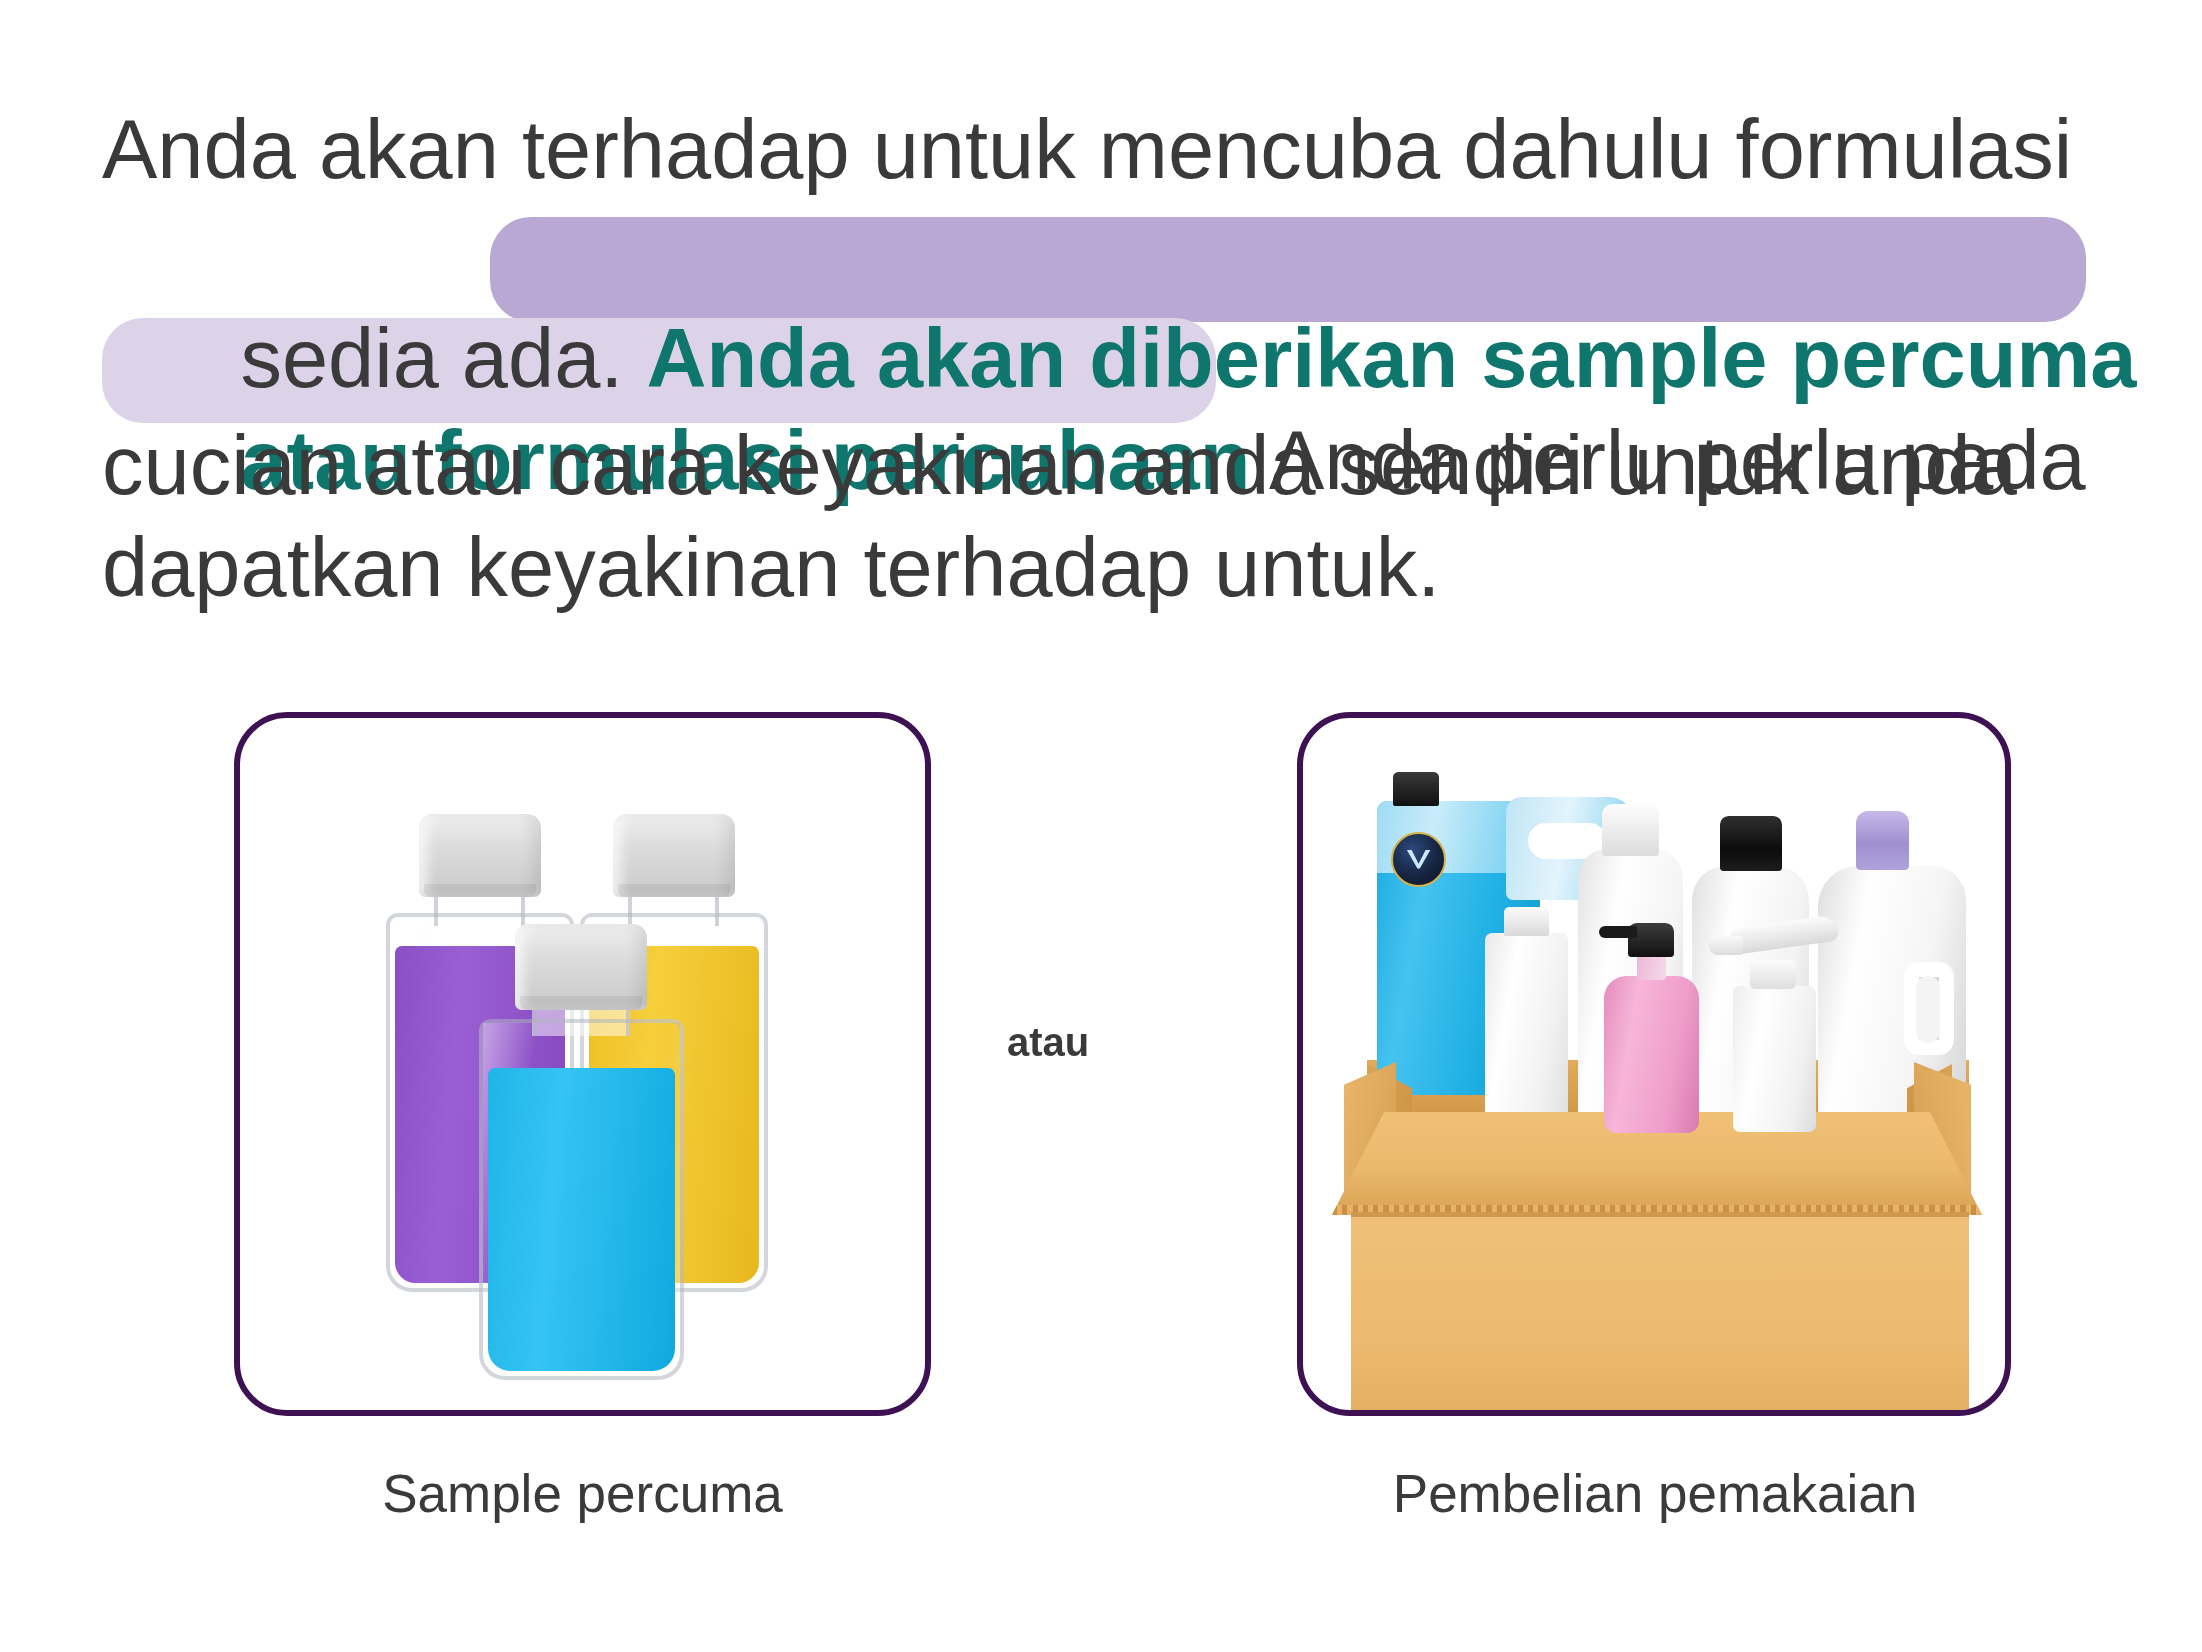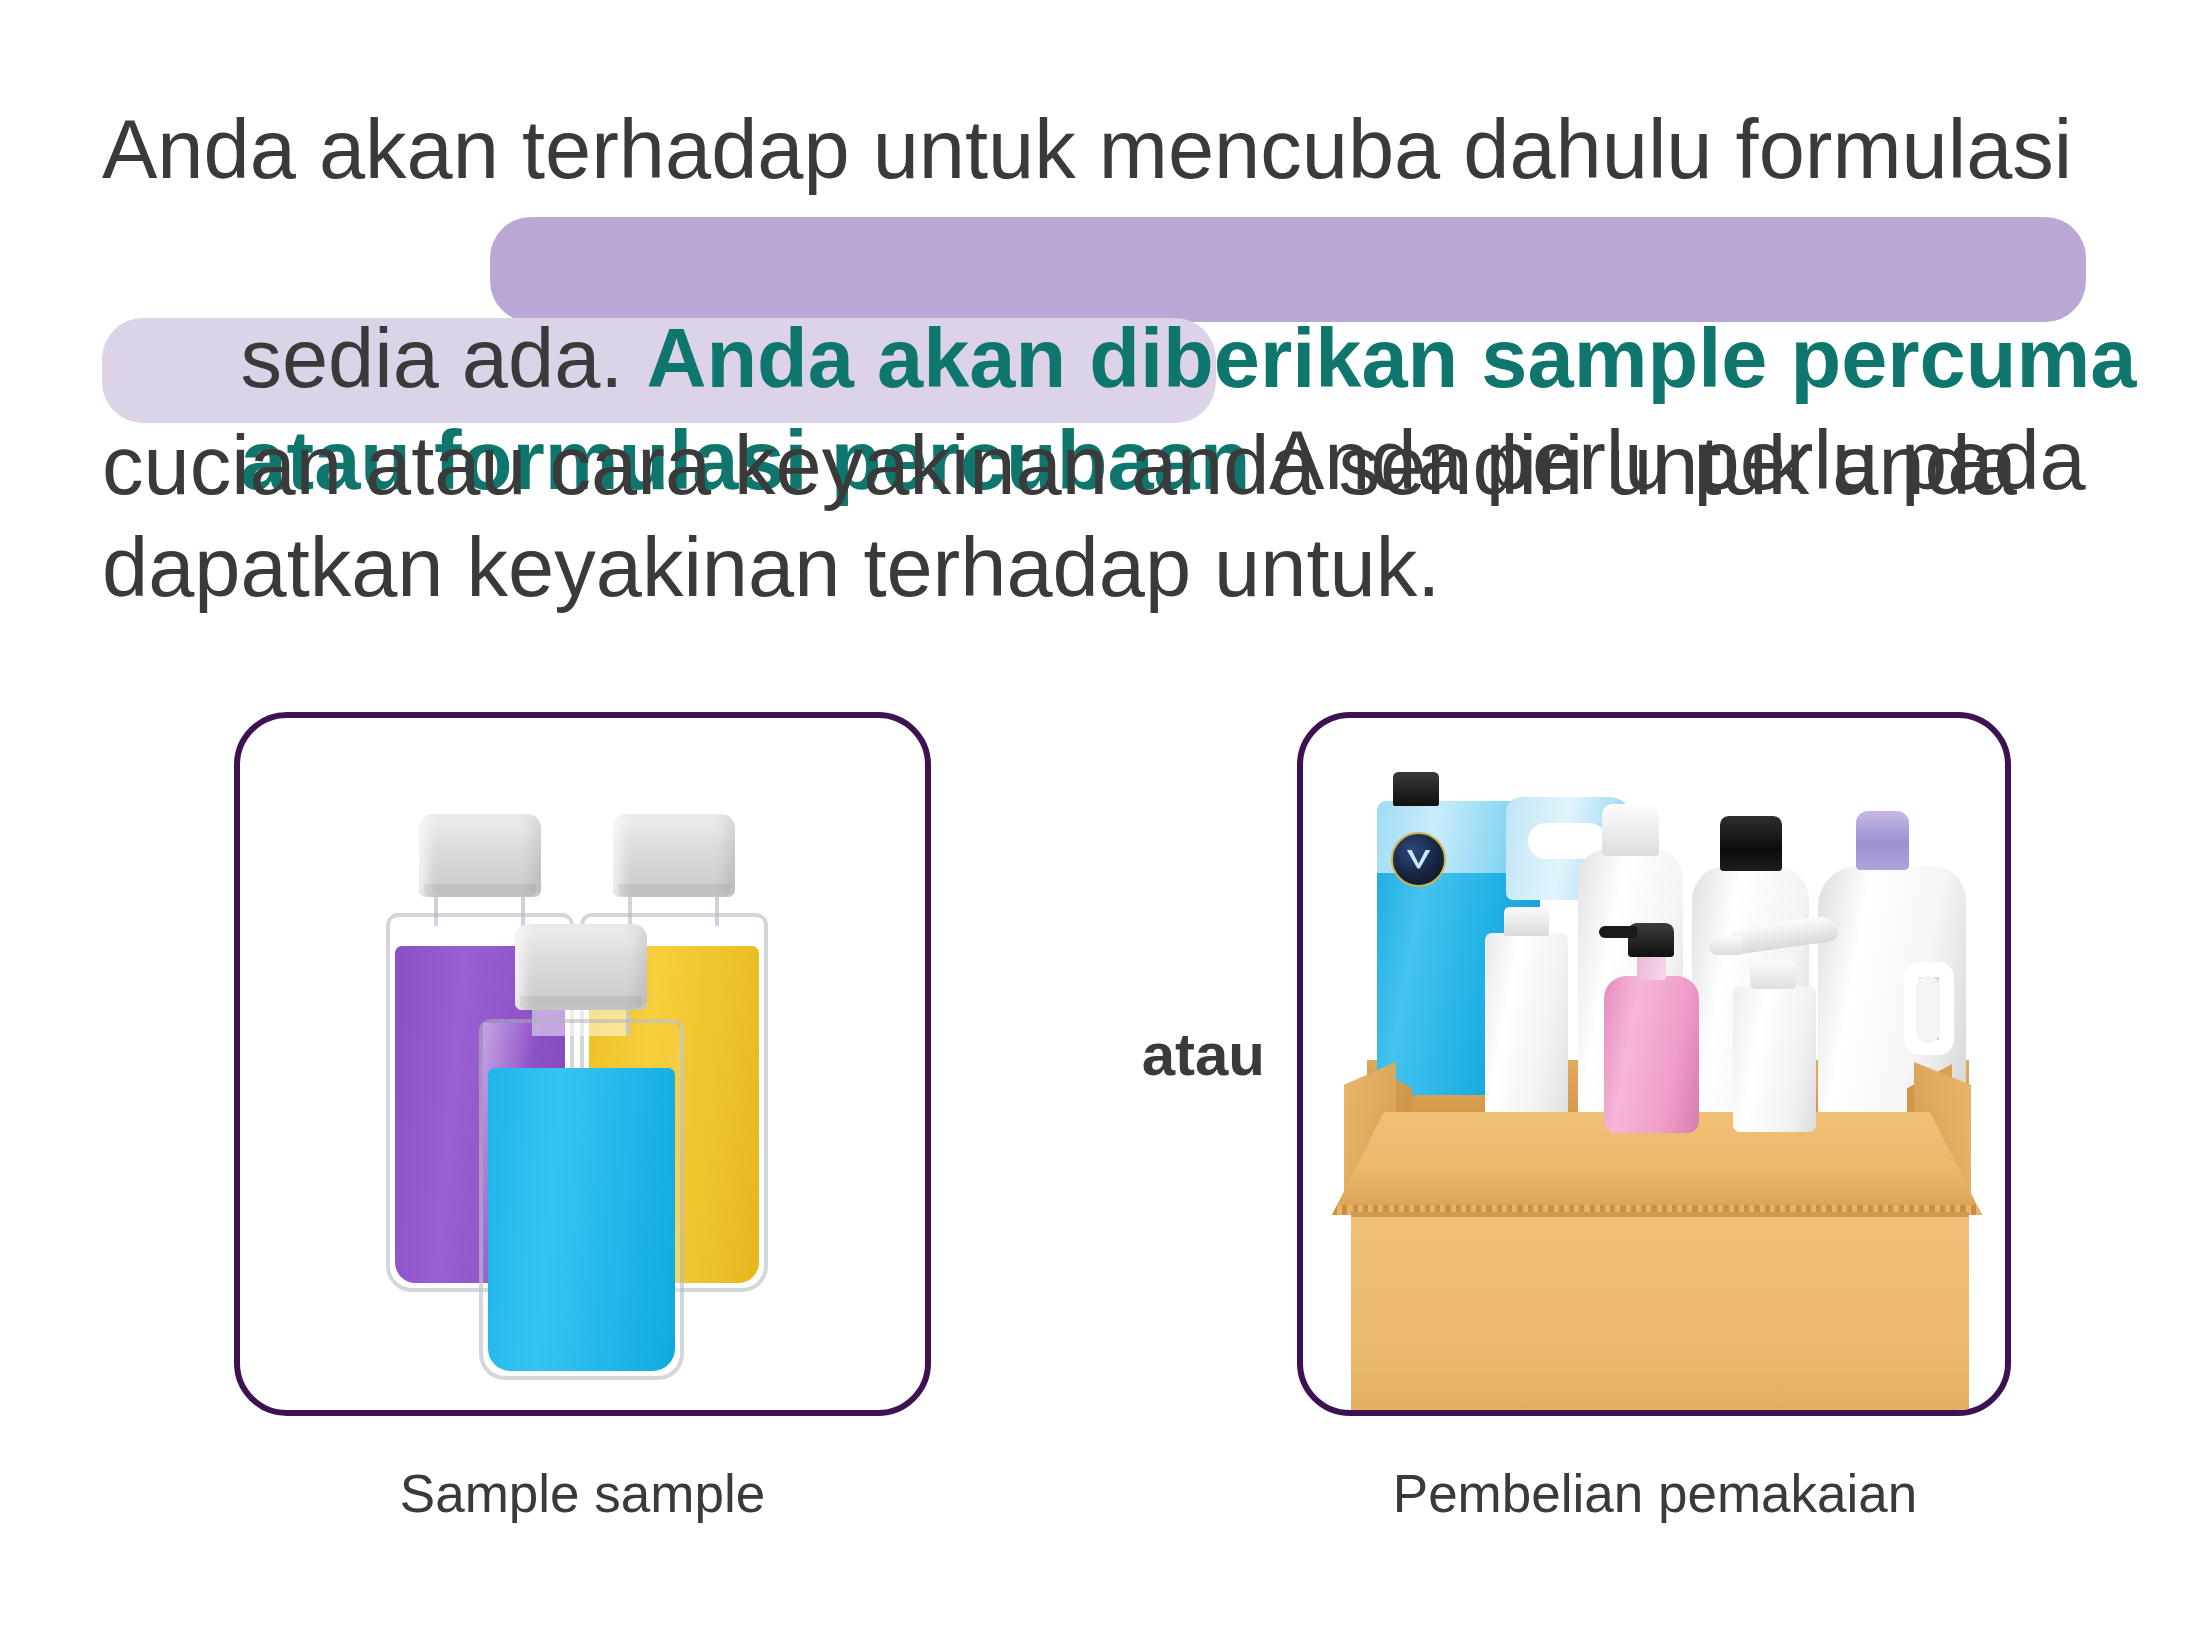--- a/index.html
+++ b/index.html
@@ -45,22 +45,22 @@
     text-align: center;
     white-space: nowrap;
   }
   #cap-left  { left: 234px;  top: 1463px; width: 697px; }
   #cap-right { left: 1272px; top: 1463px; width: 766px; }
 
   #atau-label {
     position: absolute;
     left: 1007px; top: 1020px;
     width: 258px;
-    text-align: right;
-    font-size: 60px;
+    text-align: left;
+    font-size: 40px;
     font-weight: bold;
     color: #3a3a3a;
   }
 
   
   .bottles { position: absolute; left: 0; top: 0; width: 100%; height: 100%; }
 
   .bottle { position: absolute; }
   .btl-glass {
     position: absolute; left: 0; bottom: 0; width: 100%;
@@ -401,18 +401,18 @@
       <div class="box-flapL"></div>
       <div class="box-flapR"></div>
       <div class="box-lid"></div>
       <div class="box-front"></div>
 
     </div>
   </div>
 
   <div id="atau-label">atau</div>
 
-  <div class="caption" id="cap-left">Sample sample</div>
+  <div class="caption" id="cap-left">Sample percuma</div>
 
   <div class="caption" id="cap-right">Pembelian pemakaian</div>
 
 </div>
 
 
 </body></html>

